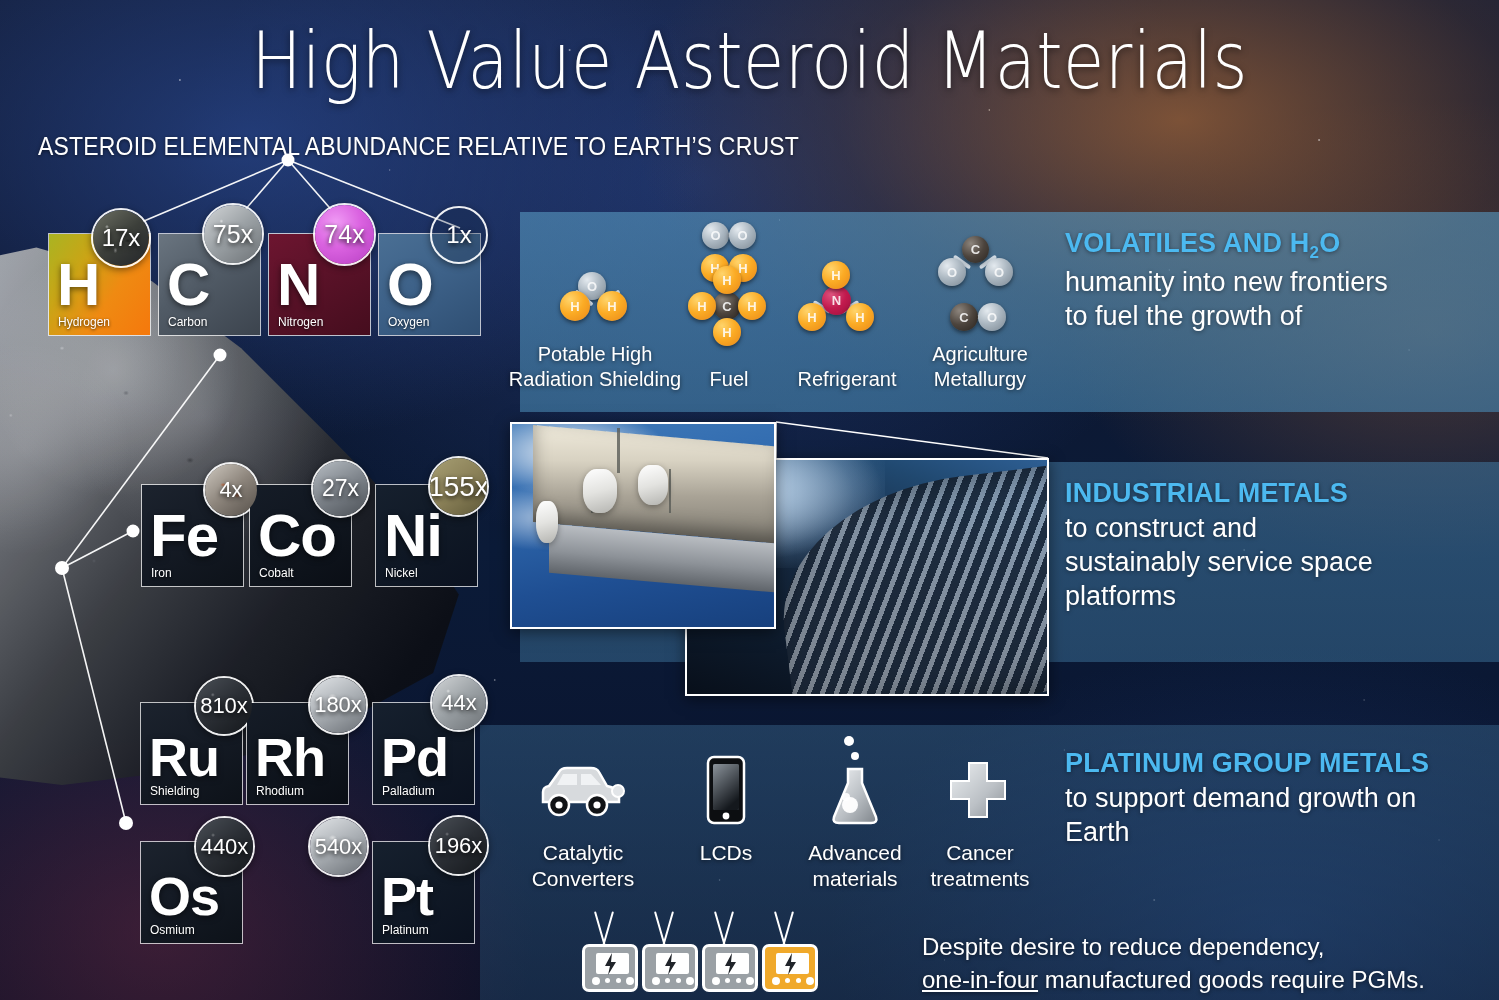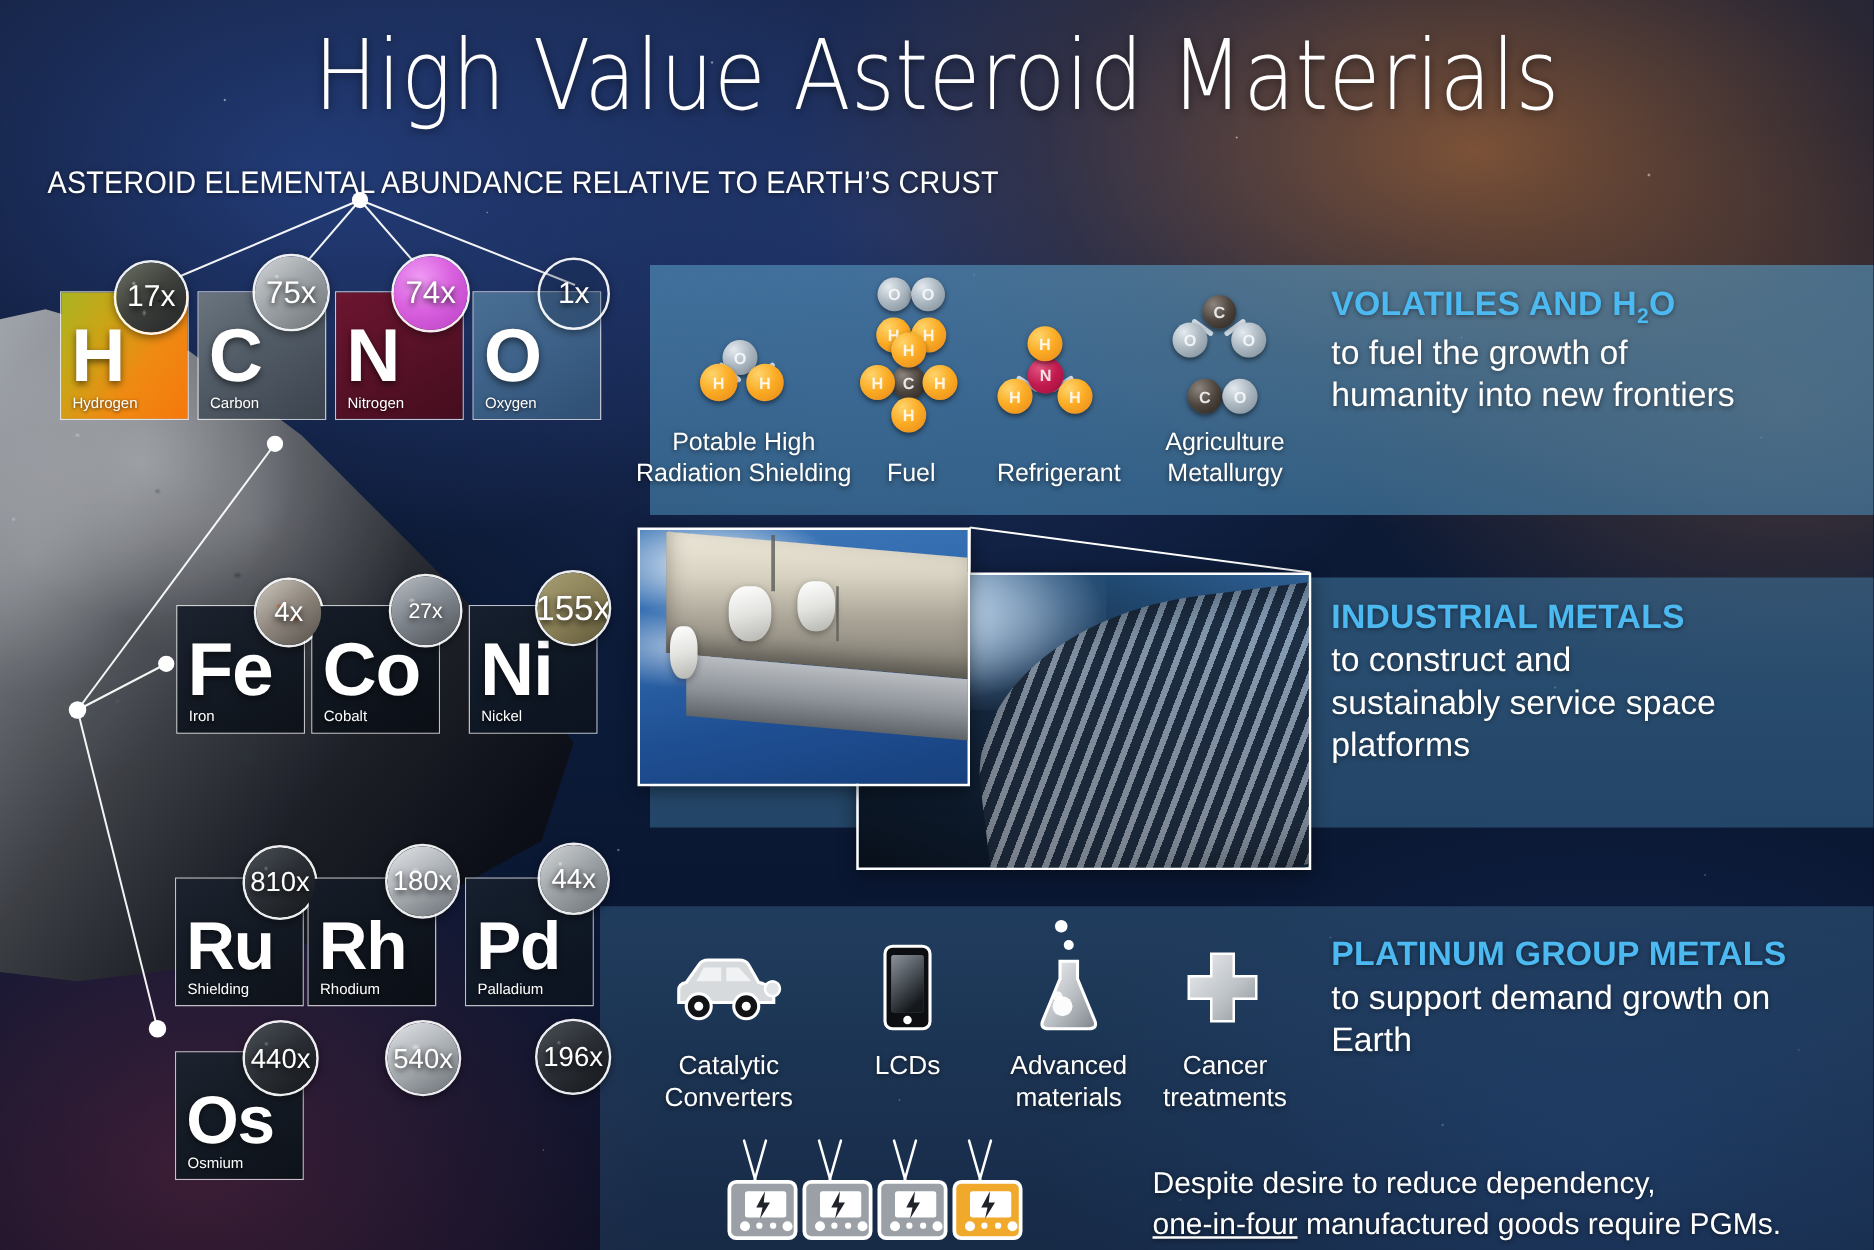--- a/index.html
+++ b/index.html
@@ -344,21 +344,21 @@
   </div>
   <div class="mult m-rust" style="left:203px;top:462px;width:56px;height:56px;font-size:22px;">
     <span>4x</span>
   </div>
 
   <div class="tile" style="left:249px;top:484px;">
     <div class="face f-dk2"></div>
     <div class="sym">Co</div>
     <div class="nm">Cobalt</div>
   </div>
-  <div class="mult m-steel" style="left:311px;top:459px;width:59px;height:59px;font-size:17px;">
+  <div class="mult m-steel" style="left:311px;top:459px;width:59px;height:59px;font-size:23px;">
     <span>27x</span>
   </div>
 
   <div class="tile" style="left:375px;top:484px;">
     <div class="face f-dk3"></div>
     <div class="sym">Ni</div>
     <div class="nm">Nickel</div>
   </div>
   <div class="mult m-khaki" style="left:428px;top:456px;width:61px;height:61px;font-size:28px;">
     <span>155x</span>
@@ -397,20 +397,25 @@
     <div class="nm">Osmium</div>
   </div>
   <div class="mult m-dark" style="left:194px;top:816px;width:61px;height:61px;font-size:22px;">
     <span>440x</span>
   </div>
 
   <div class="mult m-lit" style="left:308px;top:816px;width:61px;height:61px;font-size:22px;">
     <span>540x</span>
   </div>
 
+  <div class="tile sm" style="left:372px;top:841px;">
+    <div class="face f-dk3"></div>
+    <div class="sym">Pt</div>
+    <div class="nm">Platinum</div>
+  </div>
   <div class="mult m-dark" style="left:428px;top:815px;width:61px;height:61px;font-size:22px;">
     <span>196x</span>
   </div>
 
   <div>
     <div class="atom a-o" style="left:578px;top:272px;width:28px;height:28px;">O</div>
     <div class="bond" style="left:573px;top:296px;width:22px;transform:rotate(40deg);"></div>
     <div class="bond" style="left:600px;top:296px;width:22px;transform:rotate(-40deg);"></div>
     <div class="atom a-h" style="left:560px;top:291px;width:30px;height:30px;">H</div>
     <div class="atom a-h" style="left:597px;top:291px;width:30px;height:30px;">H</div>
@@ -467,22 +472,22 @@
     <div class="atom a-c" style="left:950px;top:303px;width:28px;height:28px;">C</div>
     <div class="atom a-o" style="left:978px;top:303px;width:28px;height:28px;">O</div>
   </div>
   <div class="caption" style="left:910px;top:342px;width:140px;">
     <div>Agriculture</div>
     <div>Metallurgy</div>
   </div>
 
   <div class="copy" style="left:1065px;top:228px;width:420px;">
     <h3><span>VOLATILES AND H</span><sub>2</sub><span>O</span></h3>
+    <p>humanity into new frontiers</p>
     <p>to fuel the growth of</p>
-    <p>humanity into new frontiers</p>
   </div>
 
   <svg class="connectors" viewBox="0 0 1499 1000">
     <g stroke="#ffffff" stroke-width="1.6" fill="none">
       <path d="M776,422 L1048,458"></path>
       <path d="M776,629 L1048,694"></path>
       <path d="M776,422 L776,629"></path>
     </g>
   </svg>
 

